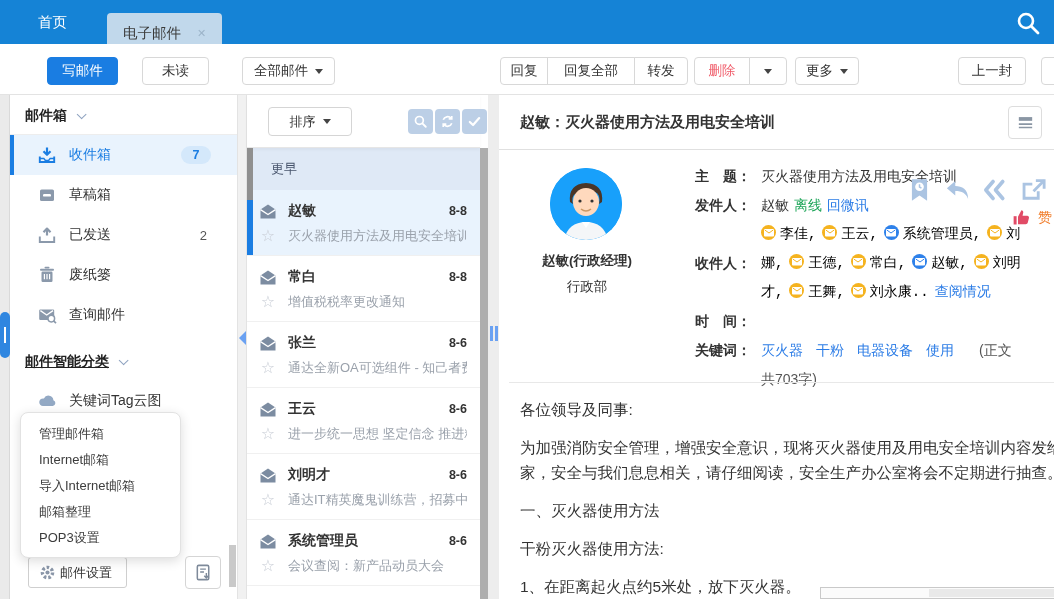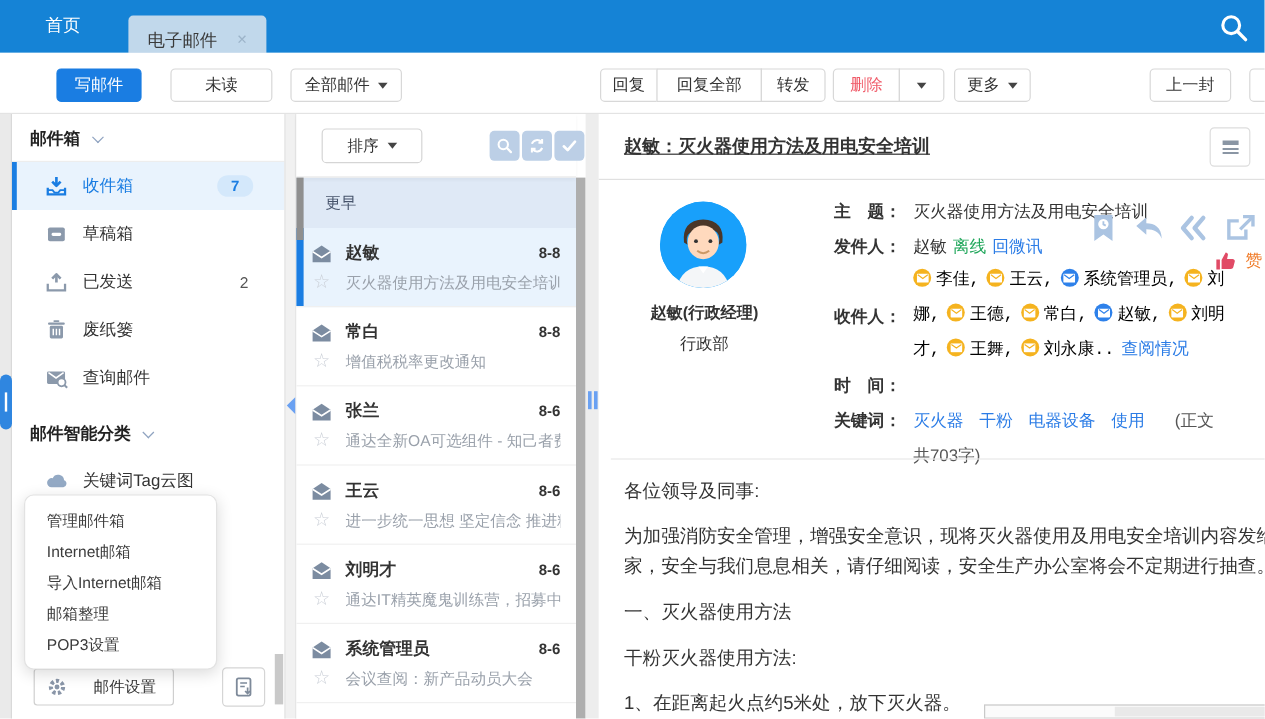--- a/index.html
+++ b/index.html
@@ -25,28 +25,28 @@
   .btn-group .btn:last-child { border-radius:0 4px 4px 0; }
   .danger-text { color:#f05a68; }
 
   
   .left-strip { position:absolute; left:0; top:95px; width:10px; height:504px; background:#eaeaea; border-right:1px solid #d9d9d9; }
   .left-pill { position:absolute; left:0; top:217px; width:10px; height:46px; background:#2f86e0; border-radius:5px; }
   .left-pill i { position:absolute; left:4px; top:15px; width:2px; height:16px; background:#fff; }
 
   .sidebar { position:absolute; left:10px; top:95px; width:227px; height:504px; background:#fff; }
   .sb-head { height:40px; line-height:40px; padding-left:15px; font-size:14px; font-weight:bold; color:#222; border-bottom:1px solid #ededed; }
-  .sb-head.second { border-bottom:none; margin-top:6px; }
+  .sb-head.second { border-bottom:none; margin-top:6px;text-decoration:underline; }
   .chev { display:inline-block; width:7px; height:7px; border-right:1.6px solid #8fa3c0; border-bottom:1.6px solid #8fa3c0; transform:rotate(45deg) translateY(-3px); margin-left:9px; }
   .sb-item { height:40px; display:flex; align-items:center; padding-left:27px; font-size:14px; color:#333; cursor:pointer; position:relative; }
   .sb-item .ic { width:20px; height:20px; margin-right:12px; flex:none; }
   .sb-item.selected { background:#e9f3fd; color:#1a7de2; box-shadow:inset 4px 0 0 #1a7de2; }
   .badge { margin-left:auto; margin-right:26px; background:#d4e8fb; color:#1a7de2; min-width:30px; height:18px; line-height:18px; text-align:center; border-radius:9px; font-size:12.5px; font-weight:bold; }
   .count { margin-left:auto; margin-right:30px; color:#555; font-size:13px; }
-  .settings-btn { position:absolute; left:18px; bottom:11px; height:31px; padding:0 14px 0 10px; border:1px solid #cfcfcf; border-radius:3px; display:flex; align-items:center; gap:22px; font-size:13px; color:#333; background:#fff; cursor:pointer; }
+  .settings-btn { position:absolute; left:18px; bottom:11px; height:31px; padding:0 14px 0 10px; border:1px solid #cfcfcf; border-radius:3px; display:flex; align-items:center; gap:4px; font-size:13px; color:#333; background:#fff; cursor:pointer; }
   .import-btn { position:absolute; left:175px; bottom:10px; width:36px; height:33px; border:1px solid #d5d5d5; border-radius:4px; display:flex; align-items:center; justify-content:center; background:#fff; cursor:pointer; }
   .sb-scroll { position:absolute; right:1px; bottom:12px; width:7px; height:42px; background:#c9c9c9; }
 
   .divider1 { position:absolute; left:237px; top:95px; width:10px; height:504px; background:#f1f1f1; border-left:1px solid #e3e3e3; border-right:1px solid #e3e3e3; cursor:col-resize; }
   .divider1 .tri { position:absolute; left:1px; top:236px; width:0; height:0; border-top:7px solid transparent; border-bottom:7px solid transparent; border-right:7px solid #6aa1f2; }
 
   
   .list { position:absolute; left:247px; top:95px; width:233px; height:504px; background:#fff; }
   .list-head { position:relative; height:53px; border-bottom:1px solid #e6e6e6; box-shadow:0 2px 3px rgba(0,0,0,.04); }
   .sort-btn { position:absolute; left:21px; top:12px; width:84px; height:29px; border:1px solid #d5d5d5; border-radius:4px; display:flex; align-items:center; justify-content:center; font-size:13px; color:#333; background:#fff; cursor:pointer; }
@@ -63,21 +63,21 @@
   .subj { margin-left:10px; font-size:13px; color:#9aa1ab; white-space:nowrap; overflow:hidden; }
   .list-thumb-left { position:absolute; left:0; top:53px; width:6px; height:52px; background:#8f8f8f; z-index:3; }
   .list-scroll-right { position:absolute; left:480px; top:148px; width:8px; height:451px; background:#aeaeae; }
   .divider2 { position:absolute; left:488px; top:95px; width:11px; height:504px; background:#ededed; cursor:col-resize; }
   .divider2 .grip { position:absolute; left:2px; top:231px; display:flex; gap:2px; }
   .divider2 .grip i { width:3px; height:15px; background:#6aa1f2; }
 
   
   .reader { position:absolute; left:499px; top:95px; width:560px; height:504px; background:#fff; }
   .reader-titlebar { position:relative; height:55px; border-bottom:1px solid #e0e0e0; }
-  .reader-title { position:absolute; left:21px; top:18px; font-size:15px; font-weight:bold; color:#333; white-space:nowrap;text-decoration:underline; }
+  .reader-title { position:absolute; left:21px; top:18px; font-size:15px; font-weight:bold; color:#333; white-space:nowrap; }
   .layout-btn { position:absolute; left:509px; top:11px; width:34px; height:33px; border:1px solid #ddd; border-radius:4px; background:#fff; display:flex; align-items:center; justify-content:center; cursor:pointer; }
   .meta { position:relative; padding:12px 0 0 0; }
   .avatar { position:absolute; left:51px; top:18px; width:72px; height:72px; border-radius:50%; overflow:hidden; background:#18a0fb; }
   .sender-name { position:absolute; left:0; top:102px; width:176px; text-align:center; font-size:13.5px; font-weight:bold; color:#333; }
   .sender-dept { position:absolute; left:0; top:128px; width:176px; text-align:center; font-size:13.5px; color:#333; }
   .fields { margin-left:196px; width:330px; }
   .field { display:flex; font-size:14px; line-height:29px; }
   .flabel { width:66px; flex:none; font-weight:bold; color:#333; white-space:nowrap; }
   .fvalue { color:#333; }
   .status-online { color:#1fa65a; margin:0 1px; }
@@ -118,21 +118,21 @@
     <svg class="topbar-search" viewBox="0 0 32 32">
       <circle cx="14" cy="14" r="7" fill="none" stroke="#fff" stroke-width="2.6"></circle>
       <path d="M19.5 19.5 L26 26" stroke="#fff" stroke-width="2.8" stroke-linecap="round"></path>
     </svg>
   </div>
 
   <div class="toolbar">
     <button class="btn primary" style="left:47px;width:71px;">
         <span>写邮件</span>
       </button>
-    <button class="btn" style="left:142px;width:85px;">
+    <button class="btn" style="left:142px;width:67px;">
         <span>未读</span>
       </button>
     <button class="btn" style="left:242px;width:93px;">
         <span>全部邮件</span>
         <span class="caret"></span>
       </button>
 
     <div class="btn-group" style="left:500px;">
       <button class="btn" style="width:48px;">
           <span>回复</span>

